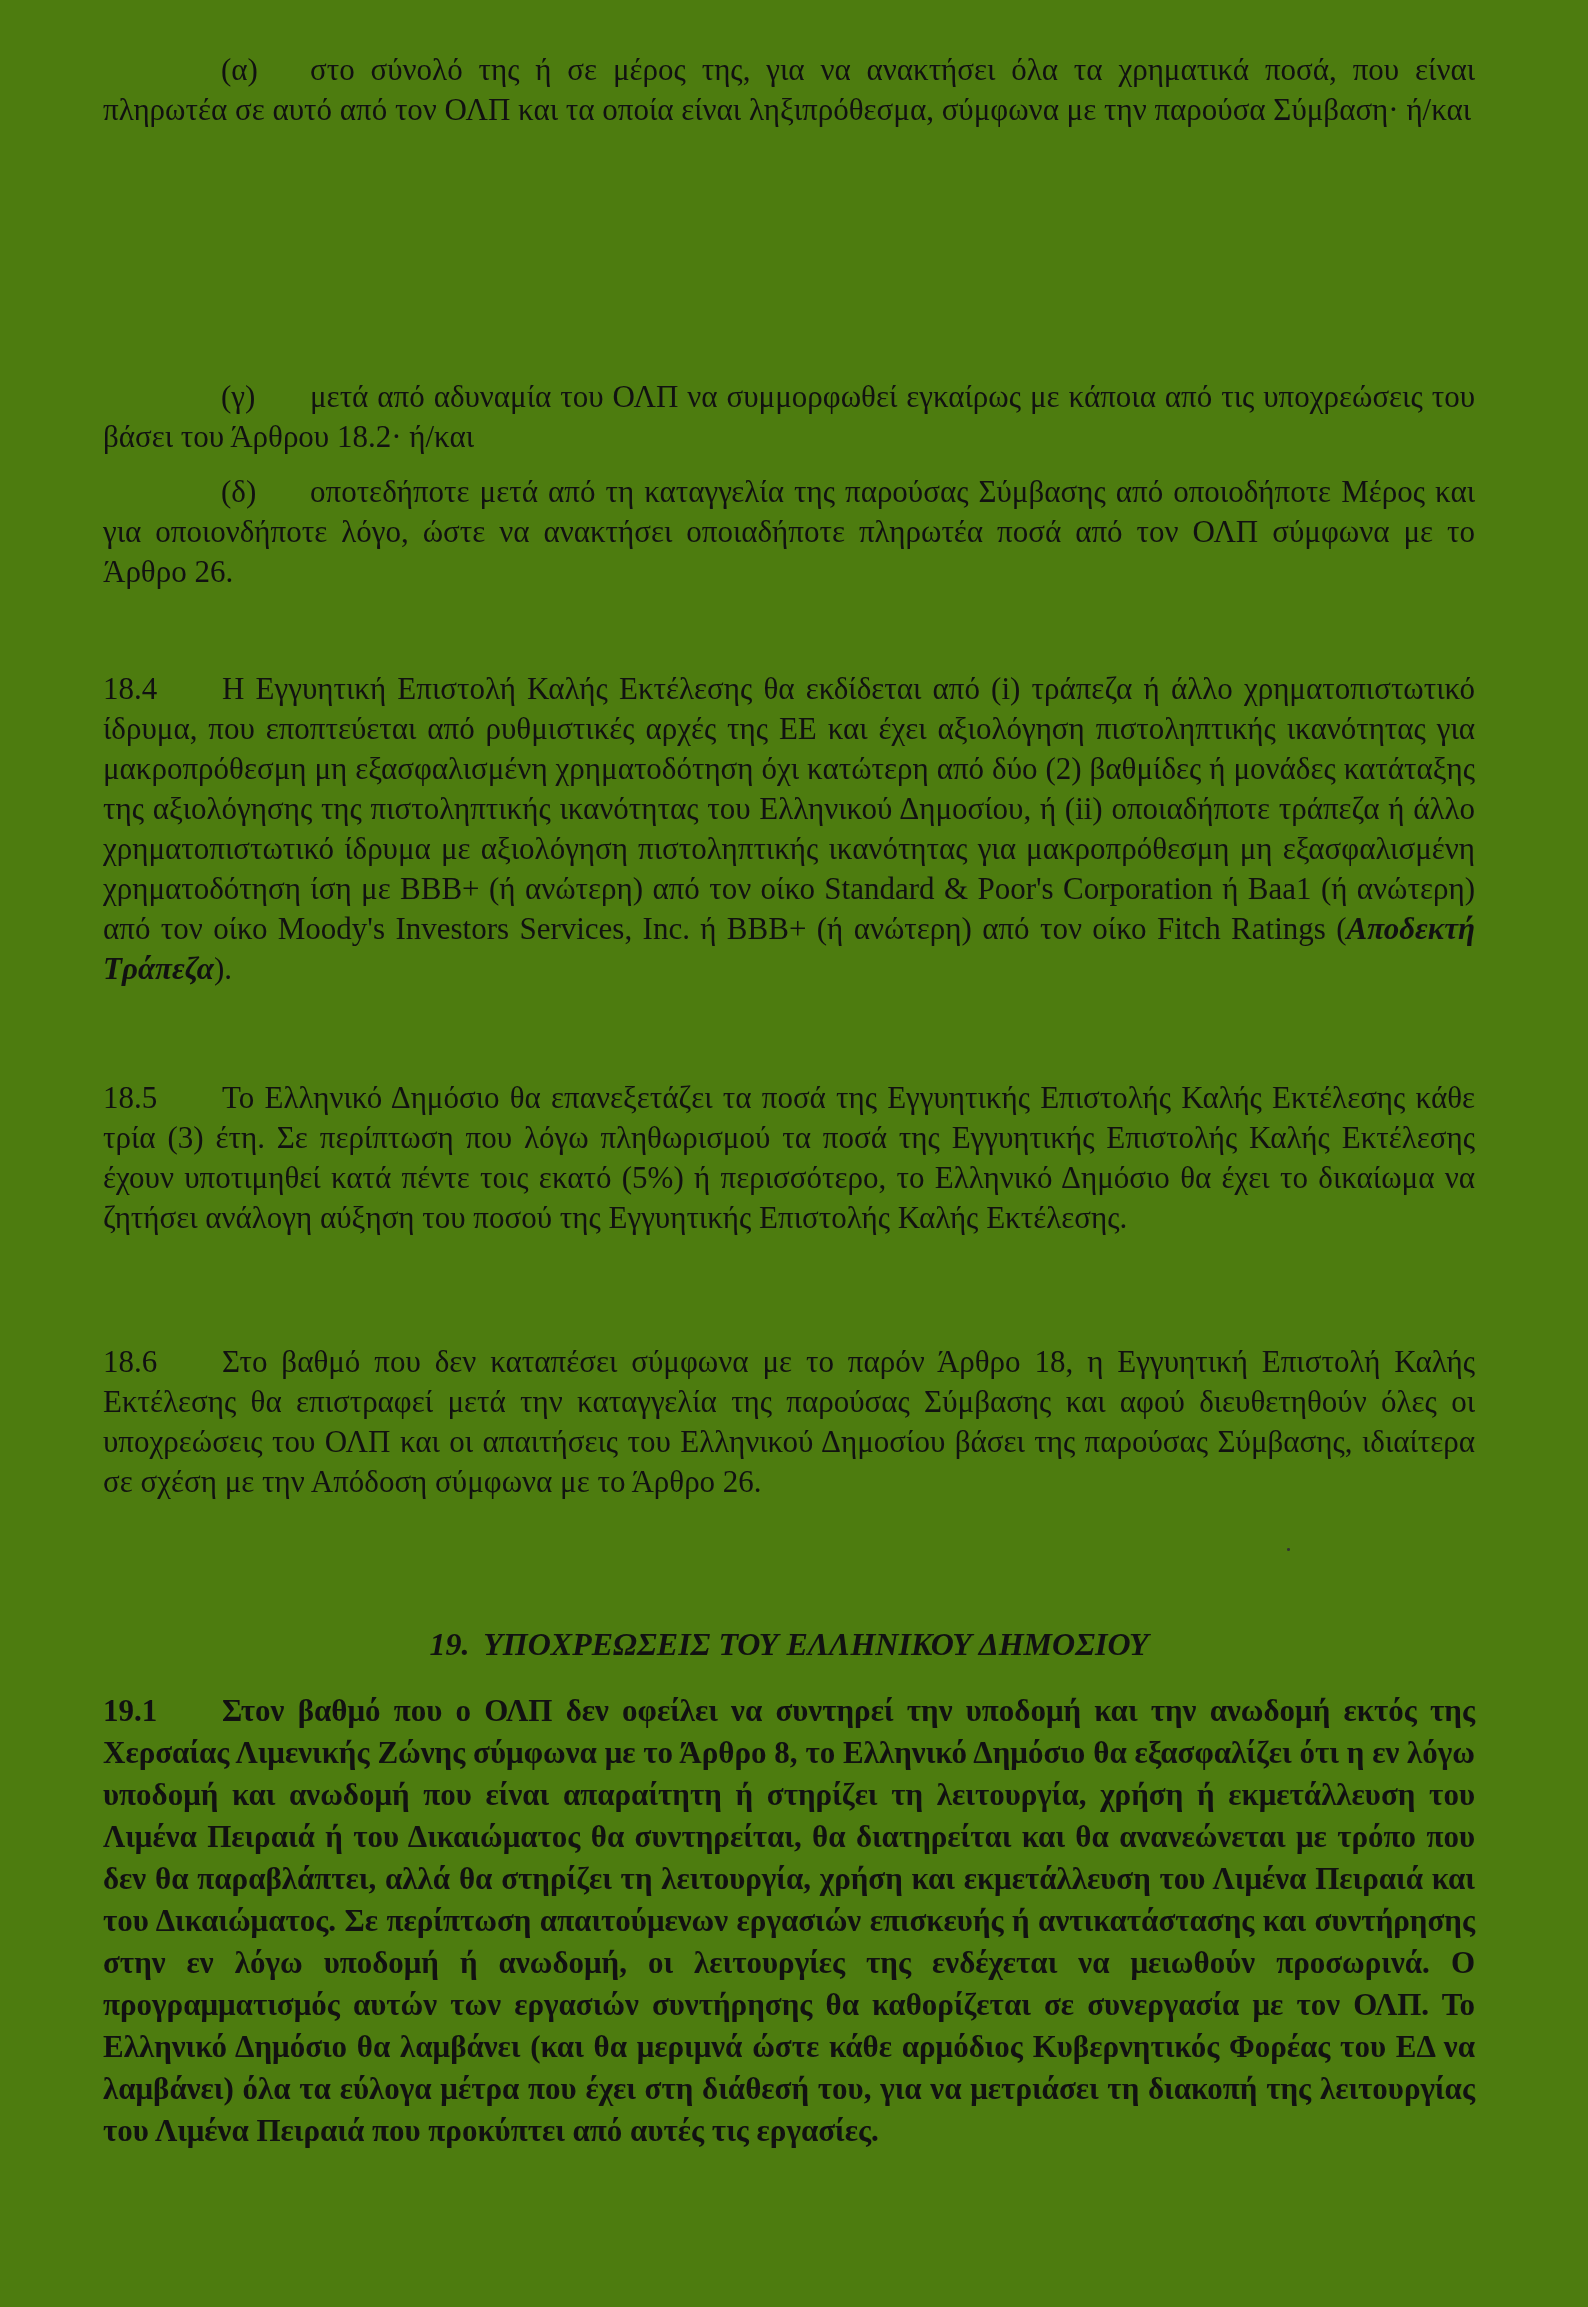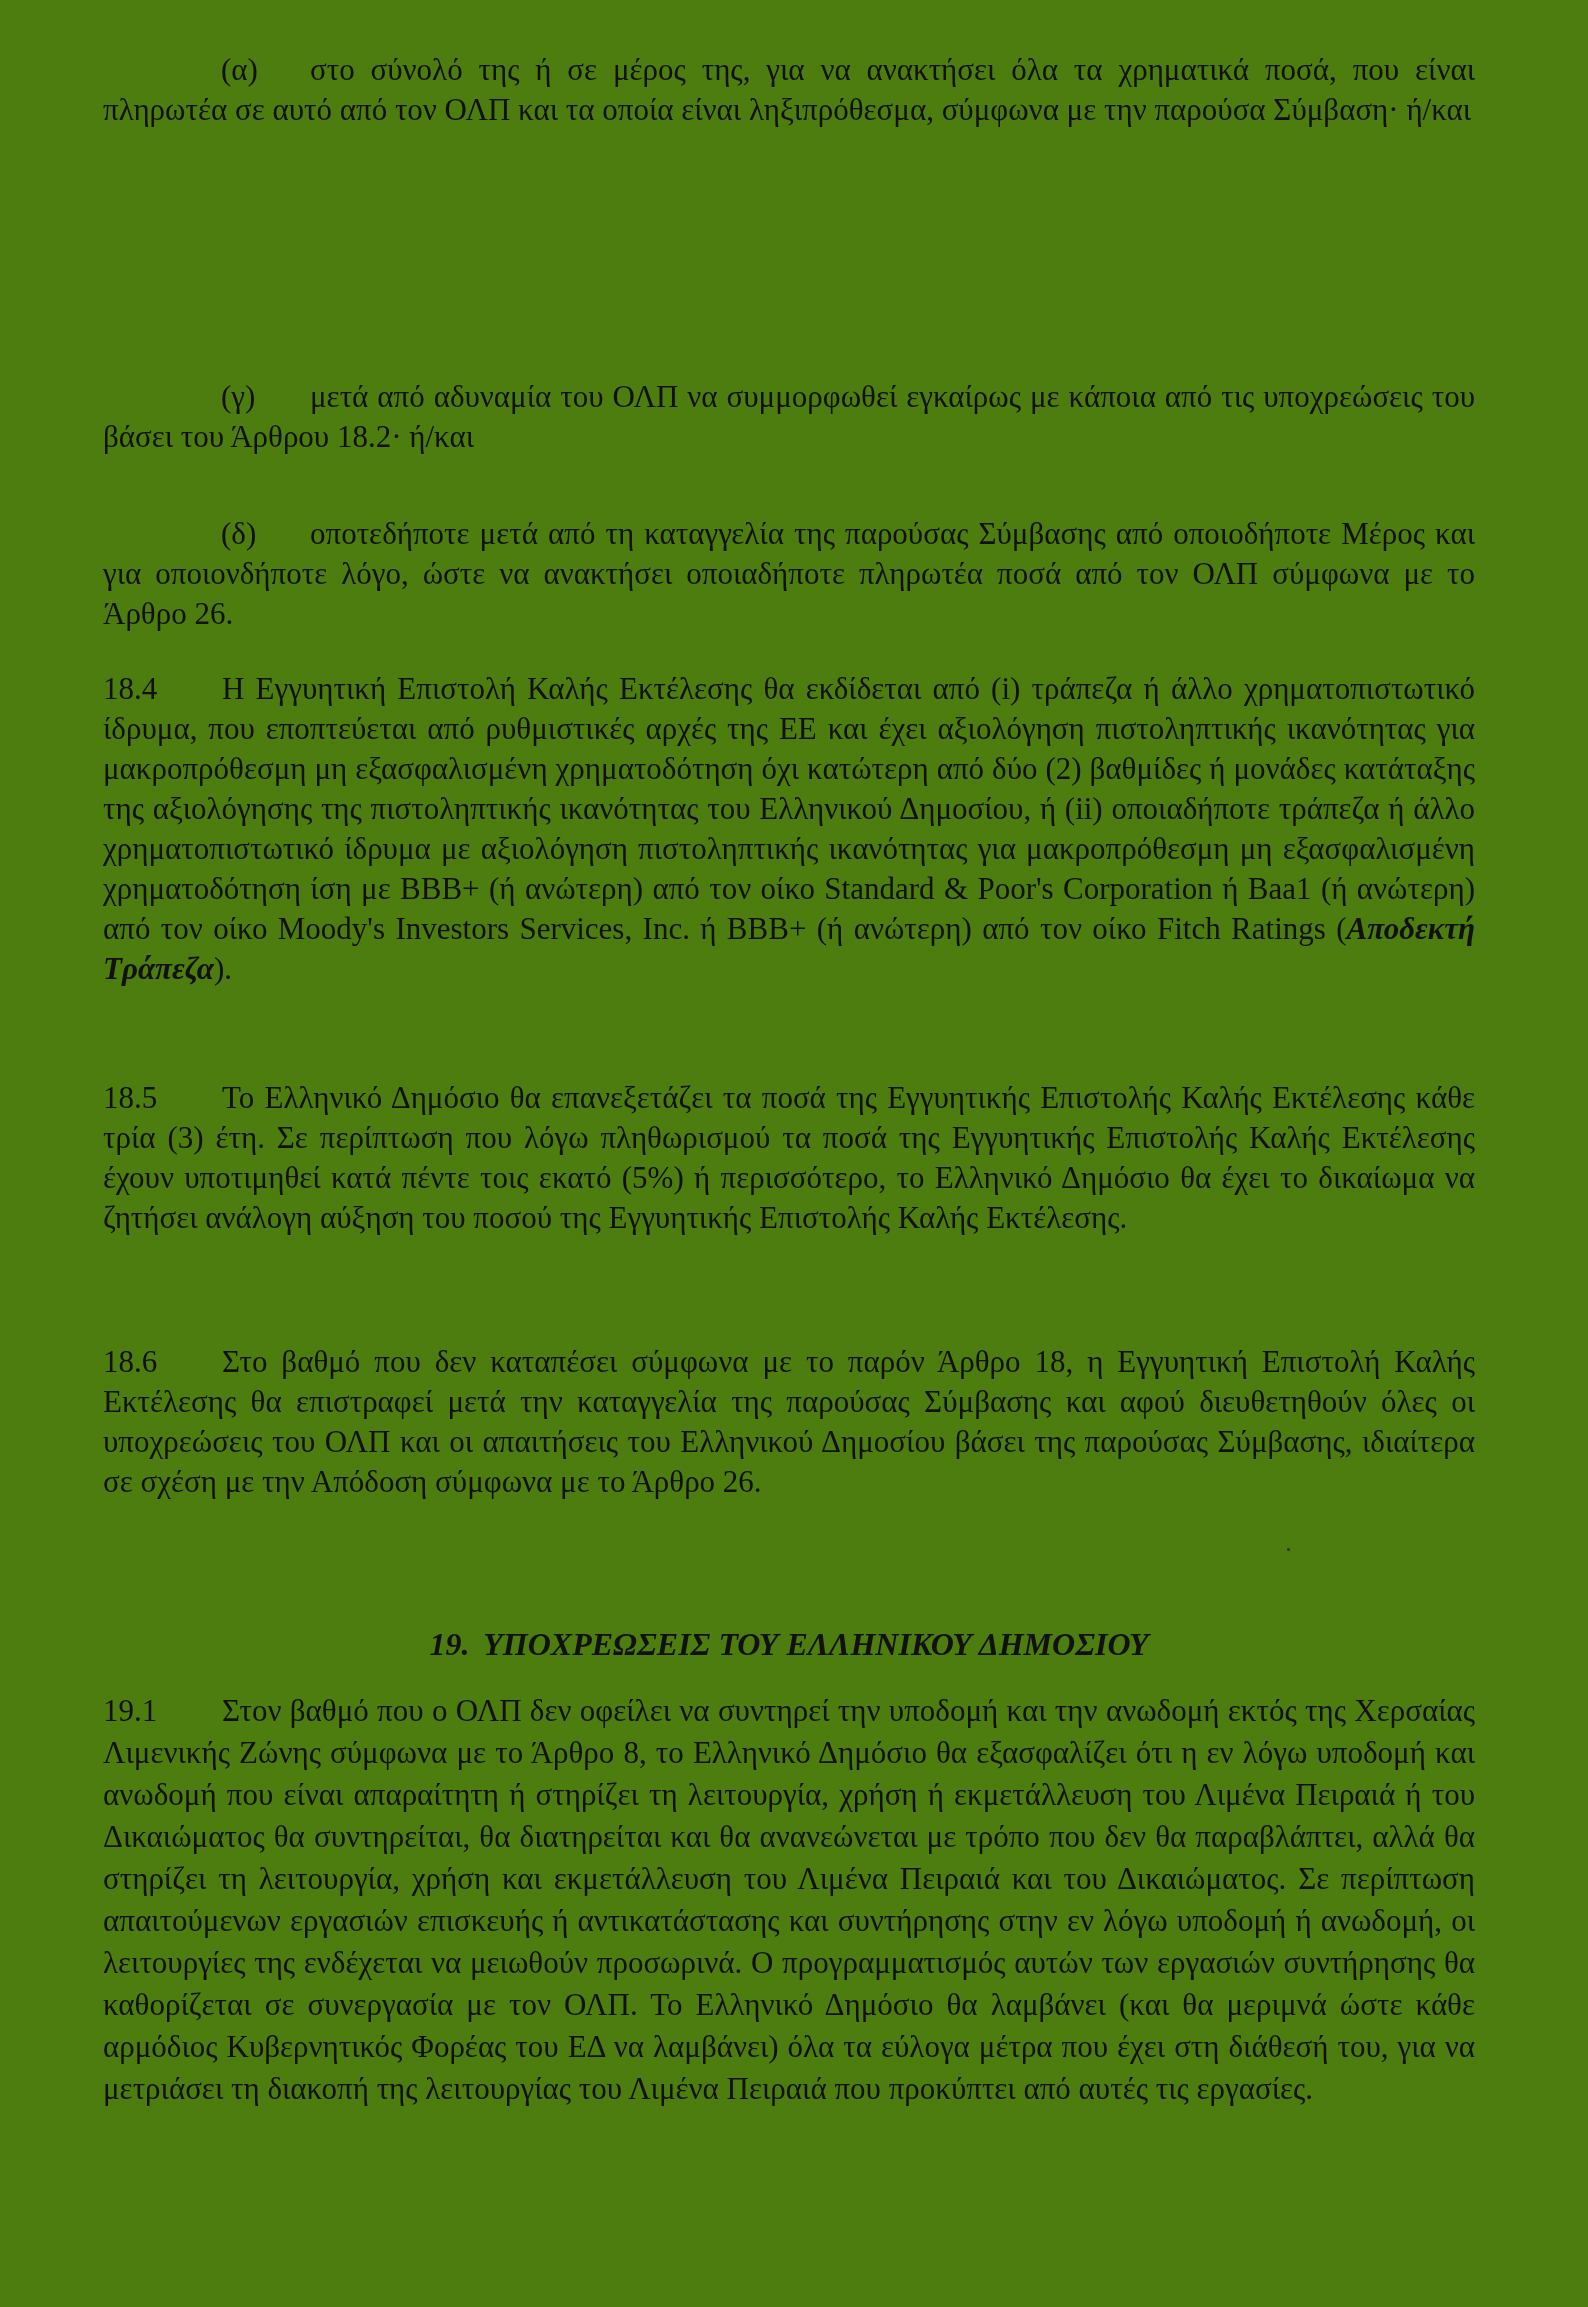--- a/index.html
+++ b/index.html
@@ -10,21 +10,21 @@
     left: 103px;
     width: 1372px;
     font-family: "Liberation Serif", "DejaVu Serif", serif;
     font-size: 31px;
     line-height: 40px;
     color: #111111;
     text-align: justify;
     text-align-last: left;
     margin: 0;
   }
-  .block.tight { line-height: 42px; }
+  .block.tight { line-height: 42px; font-weight: bold; }
   .sub-label {
     display: inline-block;
     width: 89px;
     margin-left: 118px;
   }
   .num-label {
     display: inline-block;
     width: 119px;
   }
   .heading {
@@ -50,21 +50,21 @@
 
   <p class="block" style="top:50px;">
     <span class="sub-label">(α)</span><span>στο σύνολό της ή σε μέρος της, για να ανακτήσει όλα τα χρηματικά ποσά, που είναι πληρωτέα σε αυτό από τον ΟΛΠ και τα οποία είναι ληξιπρόθεσμα, σύμφωνα με την παρούσα Σύμβαση· ή/και</span>
   </p>
 
 
   <p class="block" style="top:377px;">
     <span class="sub-label">(γ)</span><span>μετά από αδυναμία του ΟΛΠ να συμμορφωθεί εγκαίρως με κάποια από τις υποχρεώσεις του βάσει του Άρθρου 18.2· ή/και</span>
   </p>
 
-  <p class="block" style="top:514px;">
+  <p class="block" style="top:472px;">
     <span class="sub-label">(δ)</span><span>οποτεδήποτε μετά από τη καταγγελία της παρούσας Σύμβασης από οποιοδήποτε Μέρος και για οποιονδήποτε λόγο, ώστε να ανακτήσει οποιαδήποτε πληρωτέα ποσά από τον ΟΛΠ σύμφωνα με το Άρθρο 26.</span>
   </p>
 
   <p class="block" style="top:669px;">
     <span class="num-label">18.4</span><span>Η Εγγυητική Επιστολή Καλής Εκτέλεσης θα εκδίδεται από (i) τράπεζα ή άλλο χρηματοπιστωτικό ίδρυμα, που εποπτεύεται από ρυθμιστικές αρχές της ΕΕ και έχει αξιολόγηση πιστοληπτικής ικανότητας για μακροπρόθεσμη μη εξασφαλισμένη χρηματοδότηση όχι κατώτερη από δύο (2) βαθμίδες ή μονάδες κατάταξης της αξιολόγησης της πιστοληπτικής ικανότητας του Ελληνικού Δημοσίου, ή (ii) οποιαδήποτε τράπεζα ή άλλο χρηματοπιστωτικό ίδρυμα με αξιολόγηση πιστοληπτικής ικανότητας για μακροπρόθεσμη μη εξασφαλισμένη χρηματοδότηση ίση με BBB+ (ή ανώτερη) από τον οίκο Standard &amp; Poor's Corporation ή Baa1 (ή ανώτερη) από τον οίκο Moody's Investors Services, Inc. ή BBB+ (ή ανώτερη) από τον οίκο Fitch Ratings (</span><span class="em">Αποδεκτή Τράπεζα</span><span>).</span>
   </p>
 
   <p class="block" style="top:1078px;">
     <span class="num-label">18.5</span><span>Το Ελληνικό Δημόσιο θα επανεξετάζει τα ποσά της Εγγυητικής Επιστολής Καλής Εκτέλεσης κάθε τρία (3) έτη. Σε περίπτωση που λόγω πληθωρισμού τα ποσά της Εγγυητικής Επιστολής Καλής Εκτέλεσης έχουν υποτιμηθεί κατά πέντε τοις εκατό (5%) ή περισσότερο, το Ελληνικό Δημόσιο θα έχει το δικαίωμα να ζητήσει ανάλογη αύξηση του ποσού της Εγγυητικής Επιστολής Καλής Εκτέλεσης.</span>
   </p>

